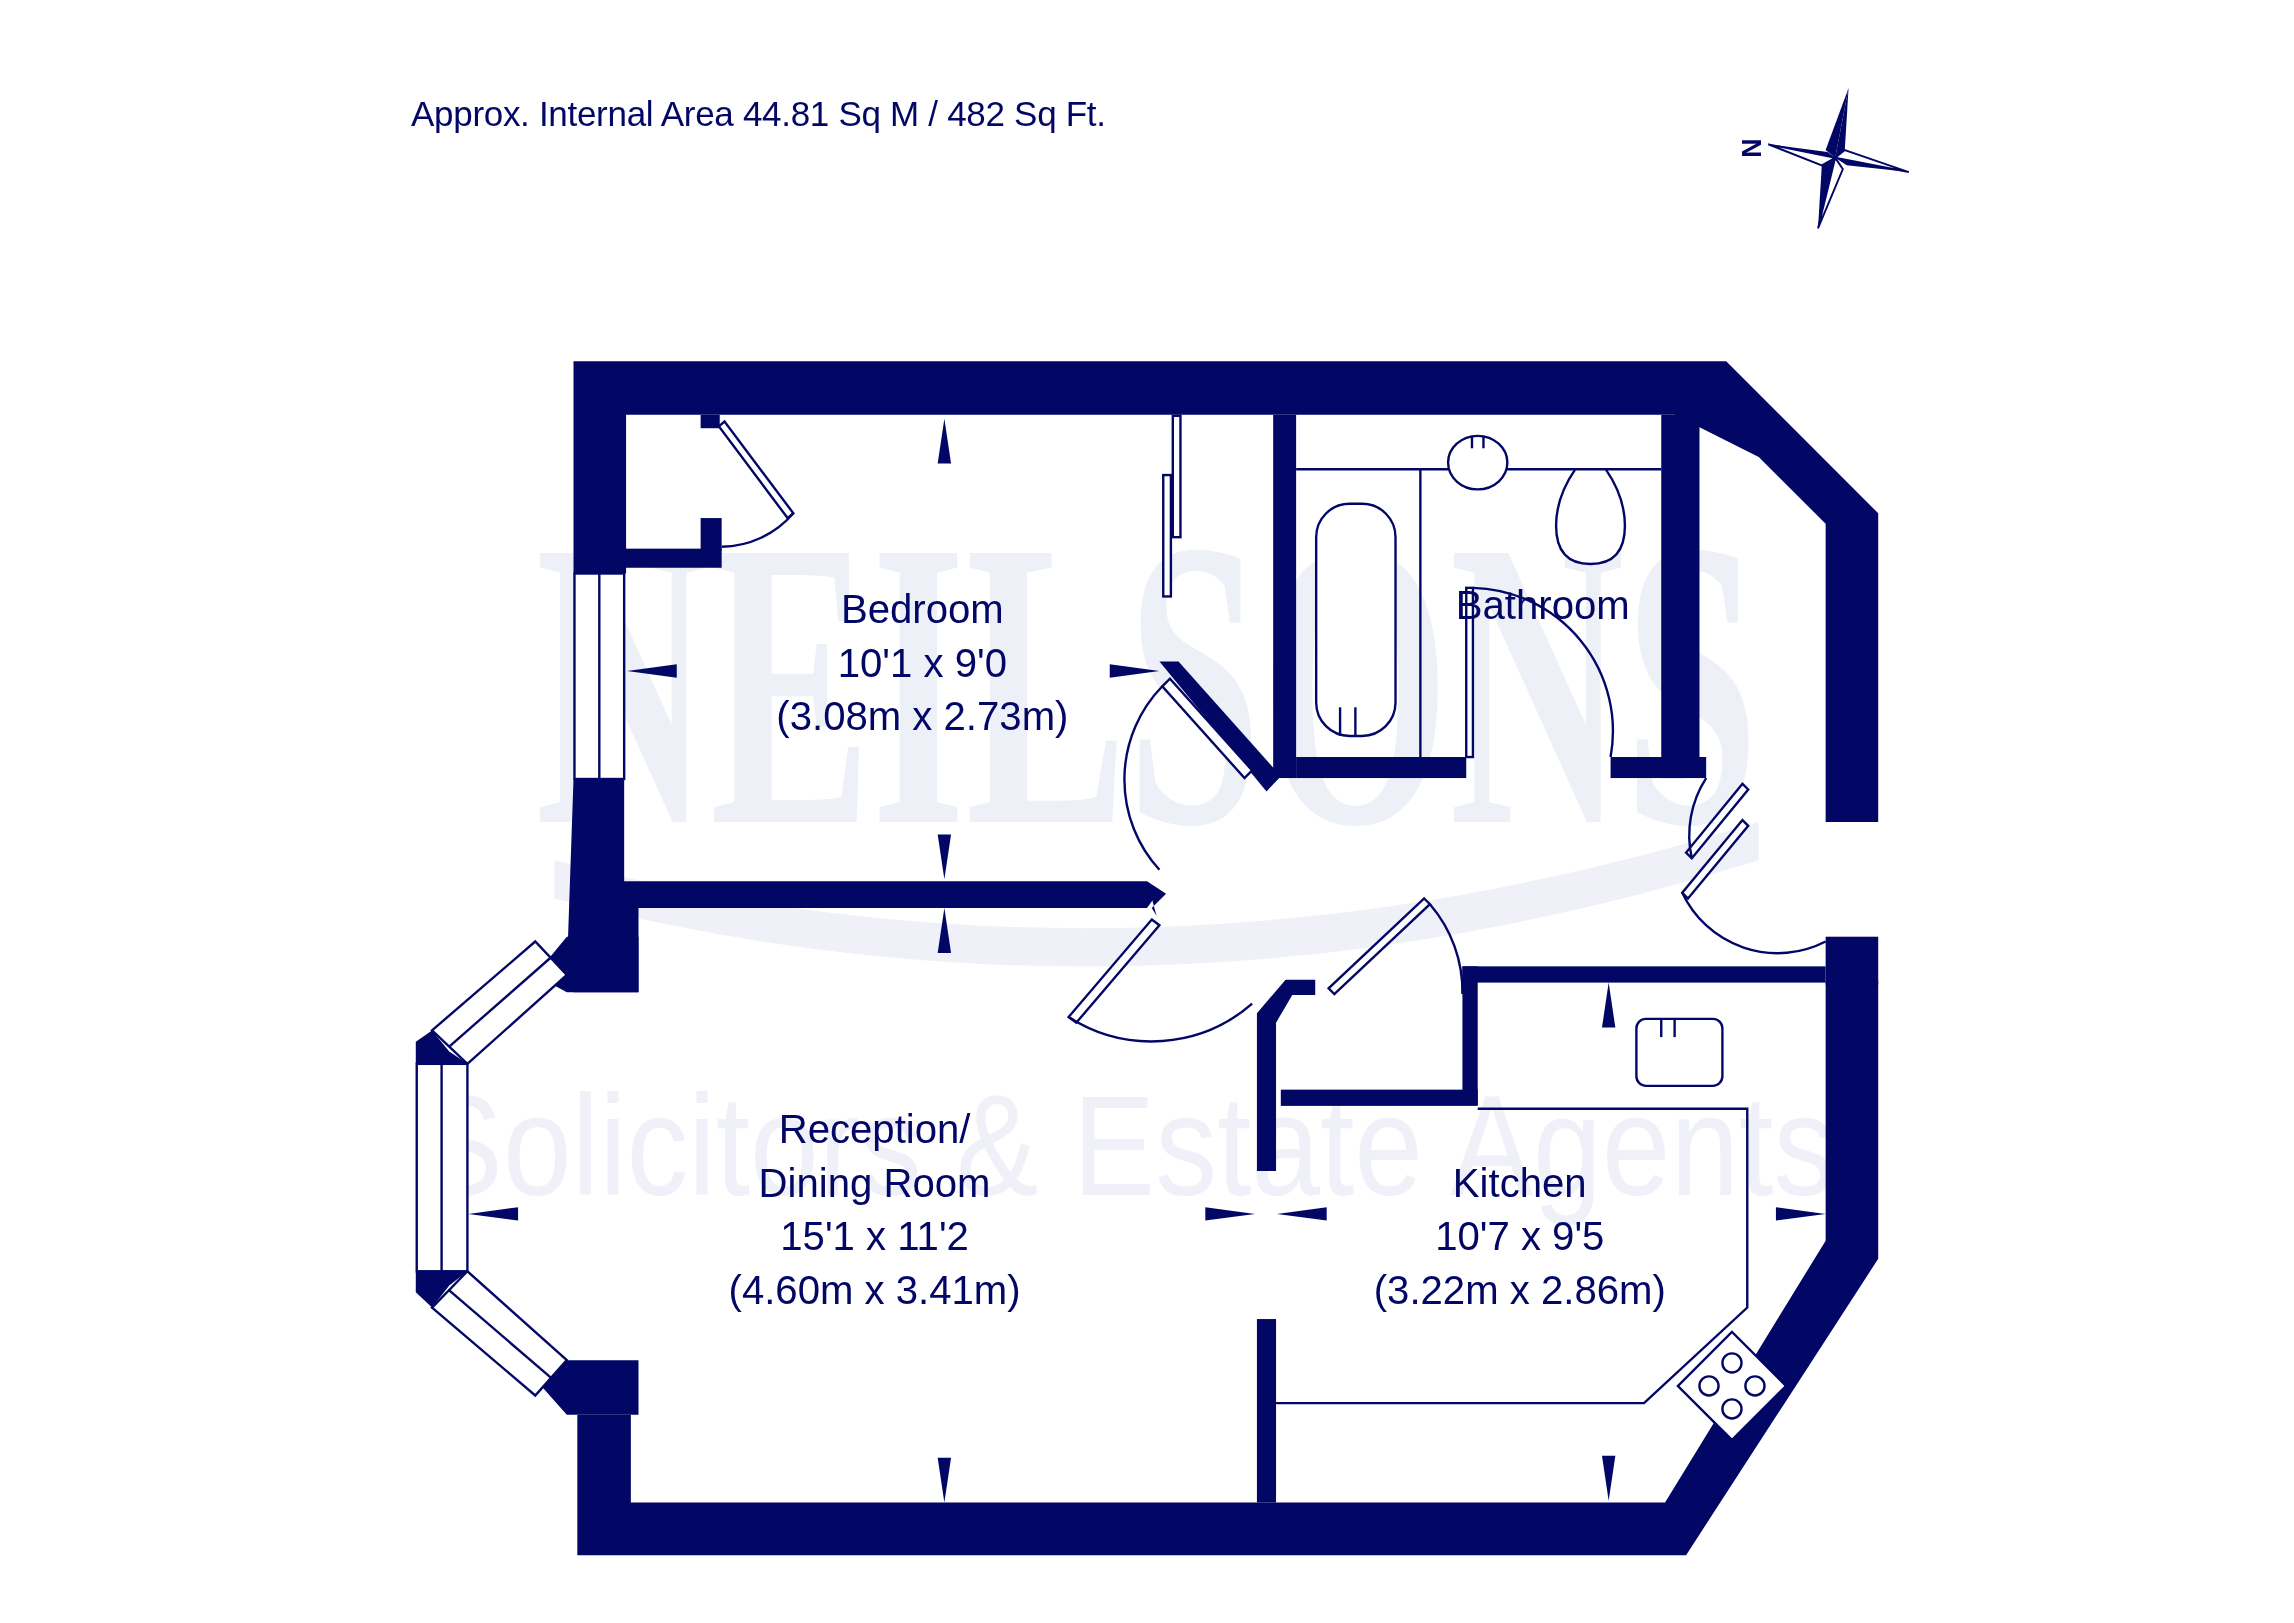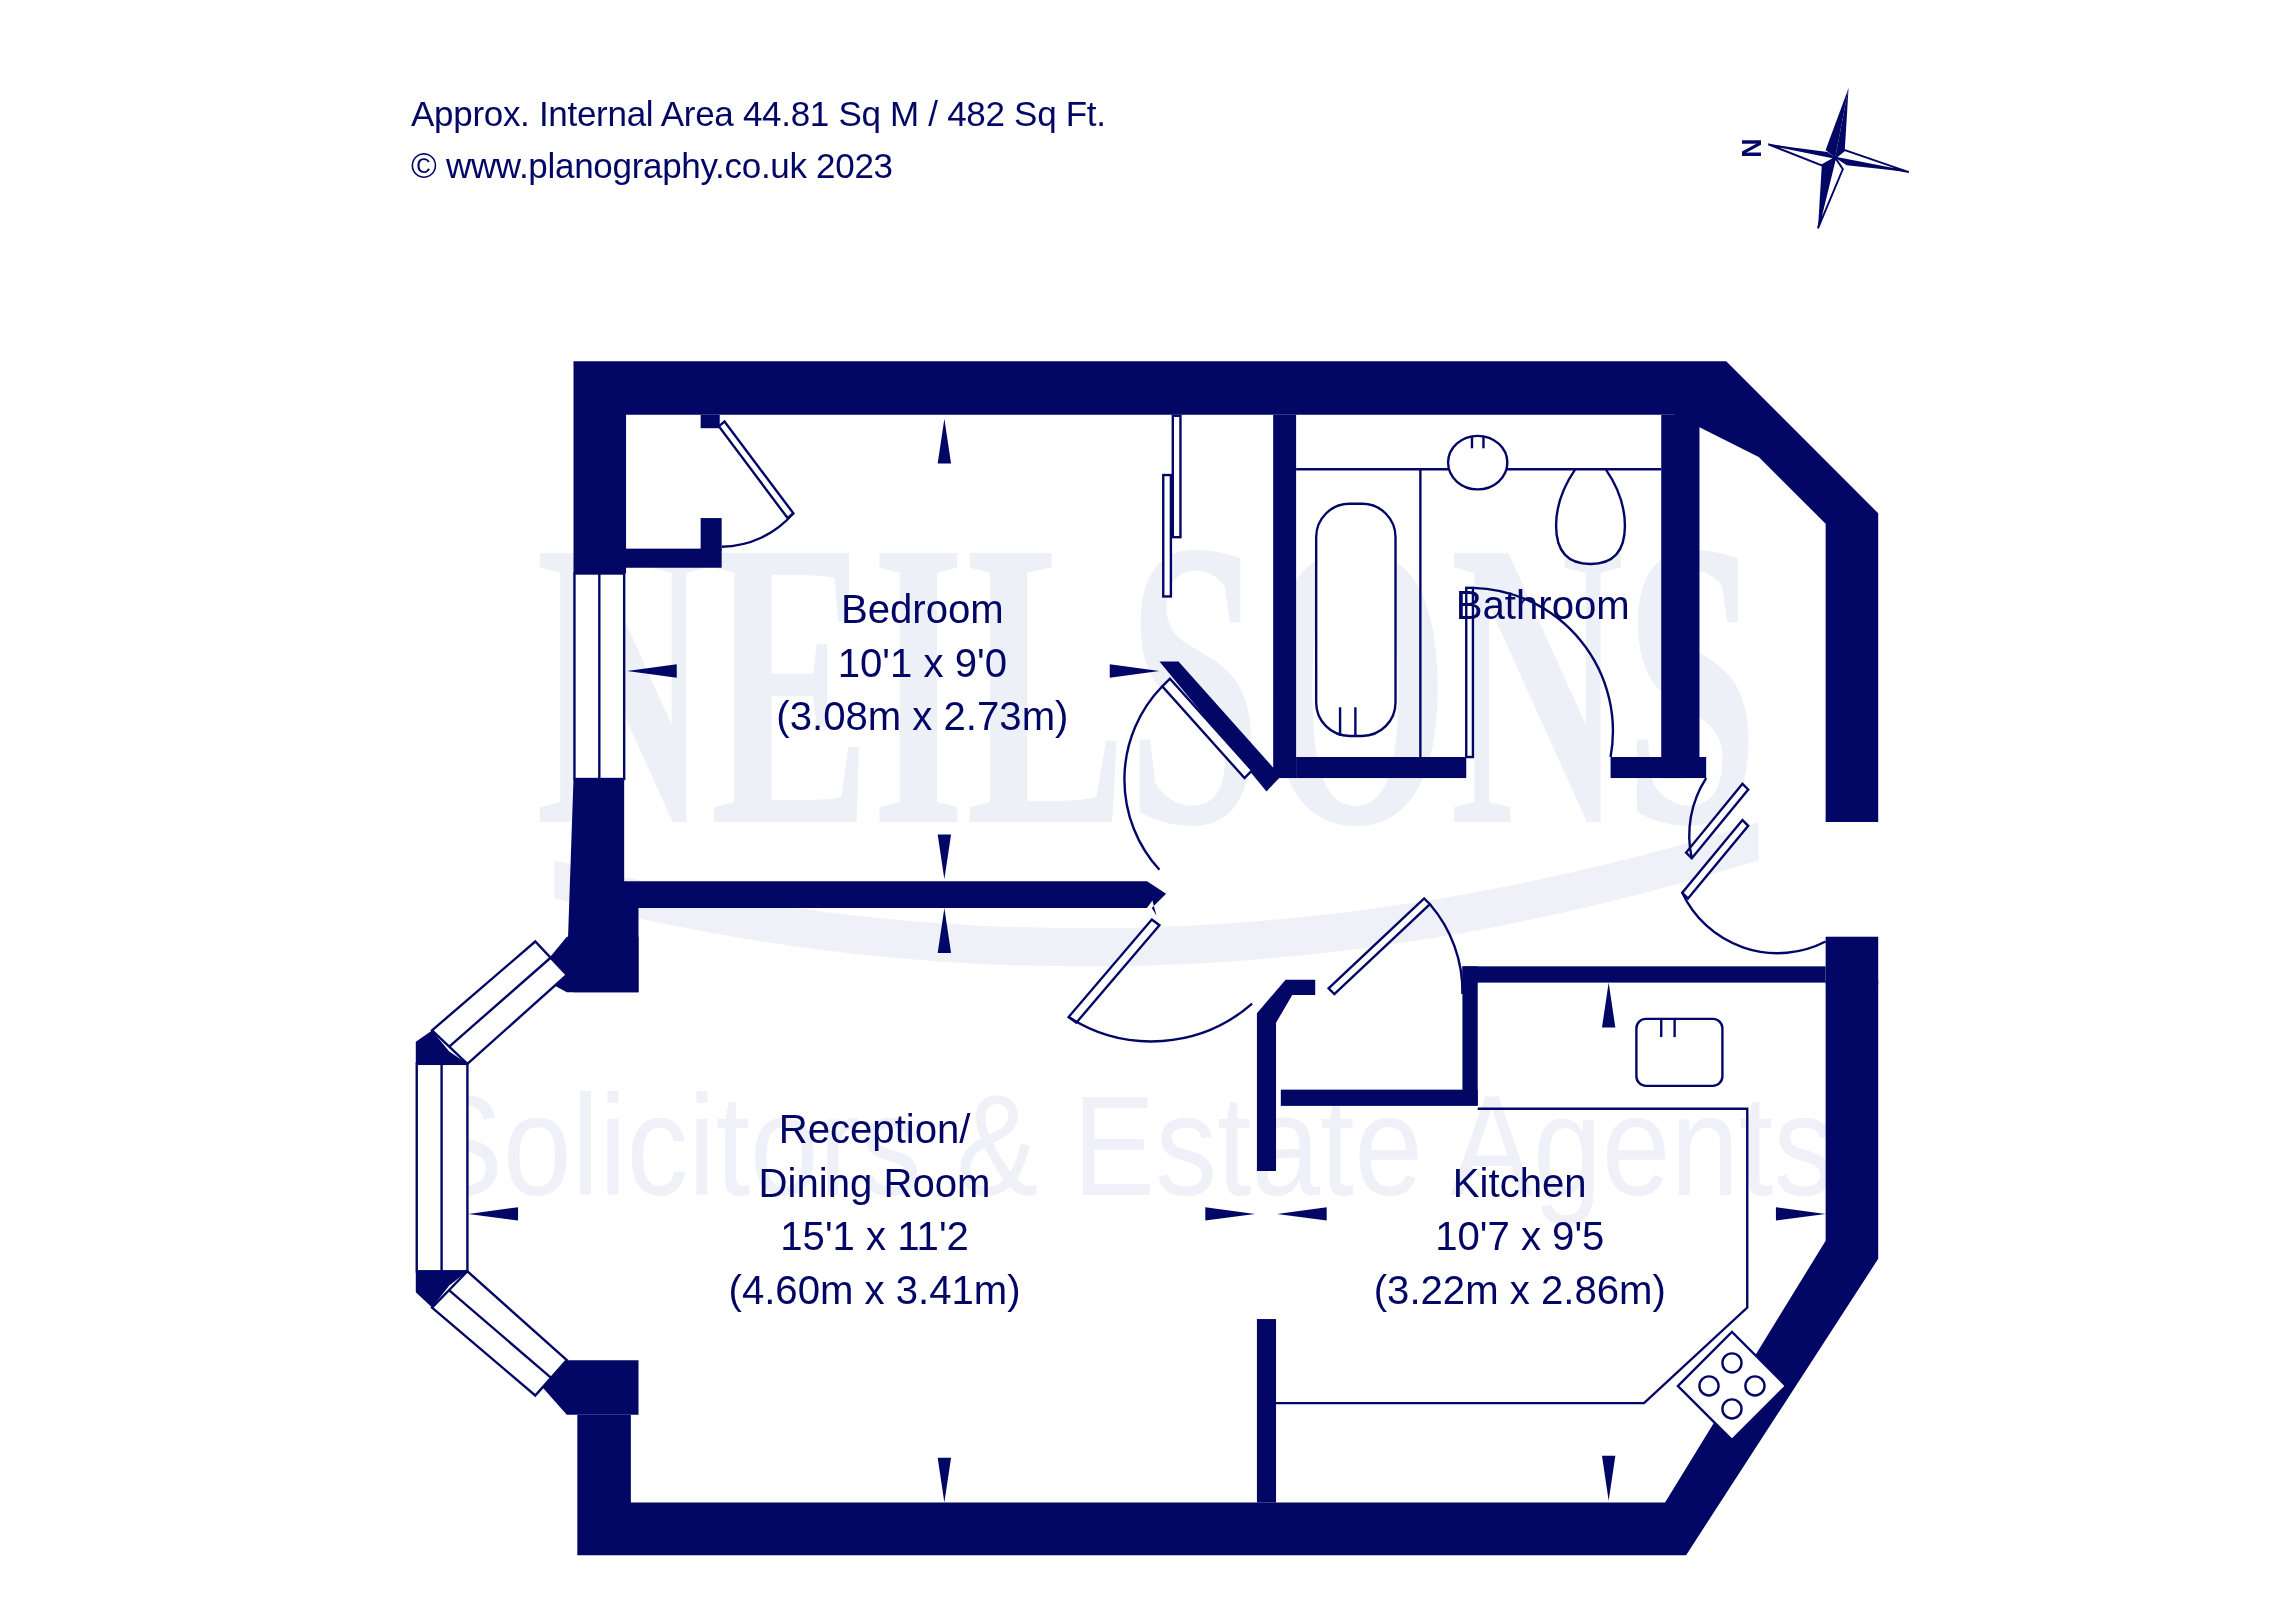--- a/index.html
+++ b/index.html
@@ -13,21 +13,20 @@
   .arrow { fill: #020766; }
   .label { fill: #020766; font-family: "Liberation Sans", "DejaVu Sans", sans-serif; font-size: 42px; text-anchor: middle; }
   .wm-big { fill: #eef0f8; font-family: "Liberation Serif", "DejaVu Serif", serif; font-weight: bold; font-size: 430px; }
   .wm-small { fill: #f0f1f8; font-family: "Liberation Sans", "DejaVu Sans", sans-serif; font-size: 150px; }
 </style>
 </head>
 <body>
 
 <div class="info">
   <div>Approx. Internal Area 44.81 Sq M / 482 Sq Ft.</div>
-  <div>© www.planography.co.uk 2023</div>
 </div>
 
 <svg class="plan" width="2294" height="1623" viewBox="0 0 2400 1698" xmlns="http://www.w3.org/2000/svg">
 
   <g>
     <text class="wm-big" x="560" y="860" textLength="1280" lengthAdjust="spacingAndGlyphs">NEILSONS</text>
     <path d="M 580 900 Q 1200 1060 1840 860 L 1840 900 Q 1200 1100 580 940 Z" fill="#f0f1f8"></path>
     <text class="wm-small" x="440" y="1250" textLength="1480" lengthAdjust="spacingAndGlyphs">Solicitors &amp; Estate Agents</text>
   </g>
 

